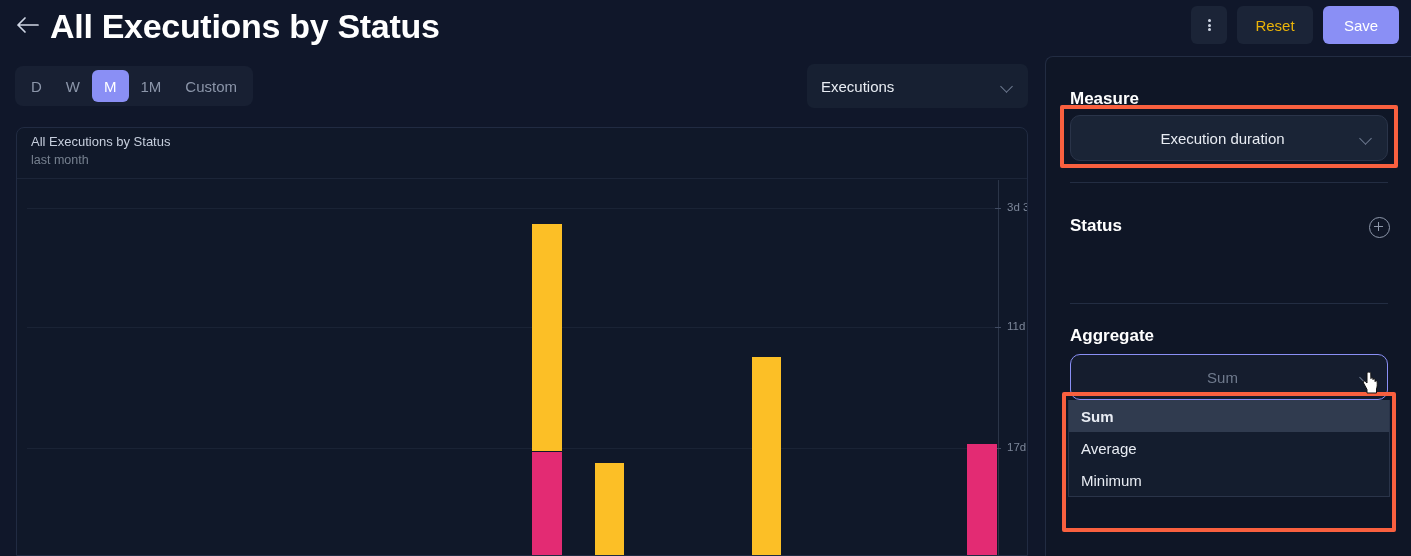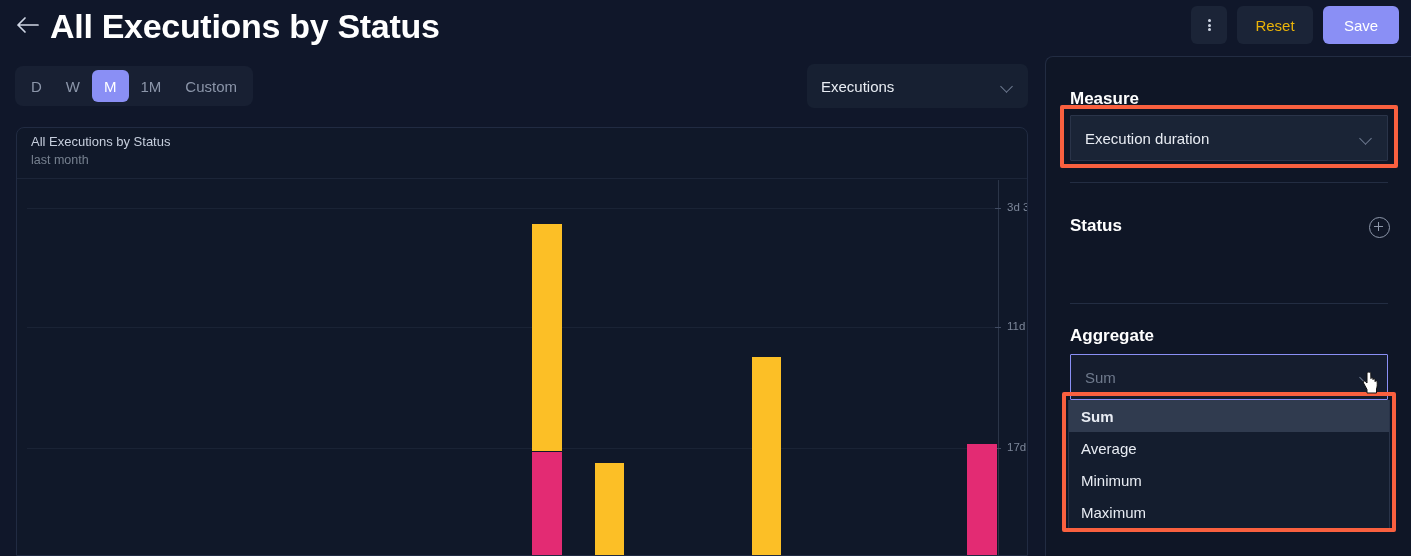--- a/index.html
+++ b/index.html
@@ -218,35 +218,36 @@
   .sidebar {
     position: absolute;
     left: 1045px; top: 56px;
     width: 366px; height: 500px;
     background: #0f1626;
     border: 1px solid #222c42;
     border-right: none;
     border-bottom: none;
     border-radius: 8px 0 0 0;
     box-sizing: border-box;
+    text-align: center;
   }
   .sb-section-title {
     position: absolute;
     left: 24px;
     font-size: 17px;
     font-weight: bold;
     color: #ffffff;
   }
   .sb-select {
     position: absolute;
     left: 24px;
     width: 318px; height: 46px;
     background: #1a2436;
     border: 1px solid #2a3449;
-    border-radius: 1px;
+    border-radius: 10px;
     display: flex;
     align-items: center;
     padding: 0 14px;
     box-sizing: border-box;
     cursor: pointer;
   }
   .sb-select .val {
     flex: 1;
     font-size: 15px;
     color: #e8ecf3;
@@ -404,21 +405,20 @@
   <div class="sb-select placeholder-state" style="top:297px;">
     <span class="val">Sum</span>
     <span class="chev"></span>
   </div>
 </div>
 
 <div class="dropdown-list">
   <div class="dd-item selected">Sum</div>
   <div class="dd-item">Average</div>
   <div class="dd-item">Minimum</div>
-  <div class="dd-item">Maximum</div>
 </div>
 
 <div class="annot" id="annot0" style="left: 1060px; top: 105px; width: 338px; height: 63px; border-color: rgb(249, 96, 63);"></div>
 <div class="annot" id="annot1" style="left: 1062px; top: 392px; width: 334px; height: 140px; border-color: rgb(249, 96, 63);"></div>
 
 <div class="cursor-hand" style="left: 1362px; top: 372px;">
   <svg width="18" height="22" viewBox="0 0 18 22" aria-hidden="true">
     <path d="M5 1 L5 11 L3.2 9.4 C2 8.4 0.6 9.6 1.5 11 L5 17.5 L5 21 L14.5 21 L14.5 17
              C15.4 14.5 15.3 12 15.1 9.6 C15 8.3 13.2 8.3 13.1 9.6
              L13 7.6 C12.9 6.3 11.1 6.3 11 7.6

